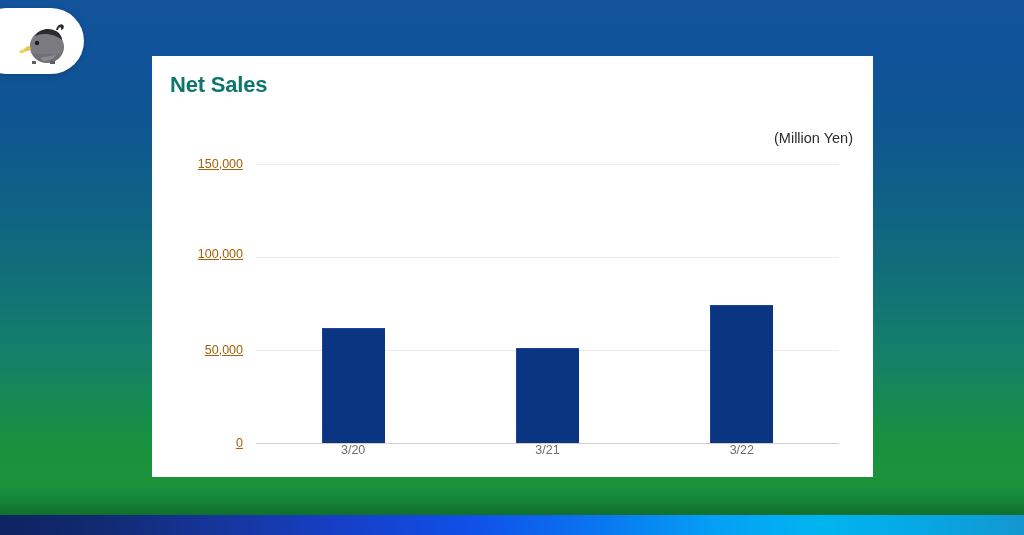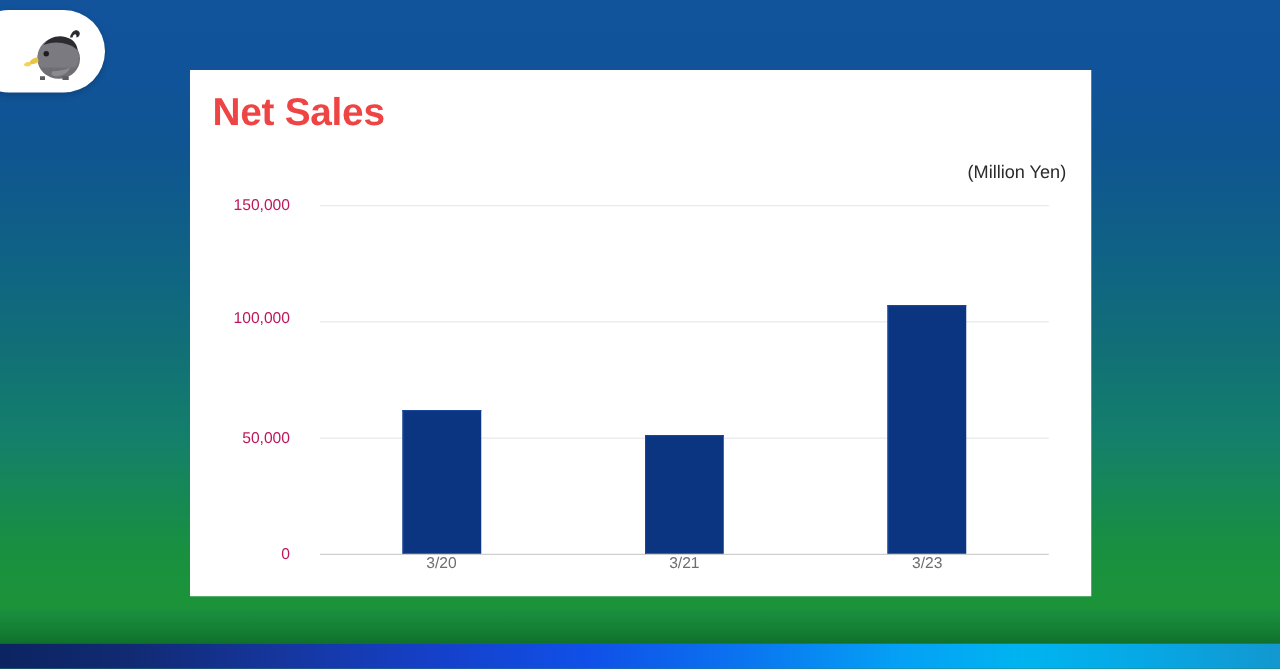--- a/index.html
+++ b/index.html
@@ -40,21 +40,21 @@
   #logo-badge svg { display:block; }
 
   
   #chart-card {
     position:absolute; left:152px; top:56px;
     width:721px; height:421px;
     background:#ffffff;
   }
   #chart-title {
     position:absolute; left:18px; top:16px;
-    font-size:31px; font-weight:bold; color:#ef4444;
+    font-size:22px; font-weight:bold; color:#0f766e;
     letter-spacing:-0.2px;
   }
   #unit-label {
     position:absolute; right:20px; top:74px;
     font-size:14.5px; color:#2b2b2b;
   }
 
   
   #plot {
     position:absolute;
@@ -62,23 +62,23 @@
     top:108px;    
     width:583px;  
     height:279px; 
   }
   .gridline {
     position:absolute; left:0; width:100%; height:1px;
     background:#e9e9e9;
   }
   .gridline.baseline { background:#cfcfcf; }
   .tick-label {
-    position:absolute; right:100%; margin-right:24px;
+    position:absolute; right:100%; margin-right:13px;
     transform:translateY(-50%);
-    font-size:12.5px; color:#be185d; white-space:nowrap;
+    font-size:12.5px; color:#a16207; white-space:nowrap;text-decoration:underline;
   }
   .bars {
     position:absolute; left:0; bottom:0; width:100%; height:100%;
     display:flex; align-items:flex-end;
   }
   .bar-slot {
     flex:1 1 0; height:100%;
     display:flex; flex-direction:column; justify-content:flex-end; align-items:center;
     position:relative;
   }
@@ -137,19 +137,19 @@
     <div class="bars" id="bars-layer">
         <div class="bar-slot">
           <div class="bar" title="3/20: 62,000" style="height: 115.32px; background: rgb(11, 53, 128);"></div>
           <div class="cat-label">3/20</div>
         </div>
         <div class="bar-slot">
           <div class="bar" title="3/21: 51,000" style="height: 94.86px; background: rgb(11, 53, 128);"></div>
           <div class="cat-label">3/21</div>
         </div>
         <div class="bar-slot">
-          <div class="bar" title="3/23: 107,000" style="height: 199.02px; background: rgb(11, 53, 128);"></div>
-          <div class="cat-label">3/23</div>
+          <div class="bar" title="3/22: 74,000" style="height: 137.64px; background: rgb(11, 53, 128);"></div>
+          <div class="cat-label">3/22</div>
         </div>
       </div>
   </div>
 
 </div>
 
 </body></html>

